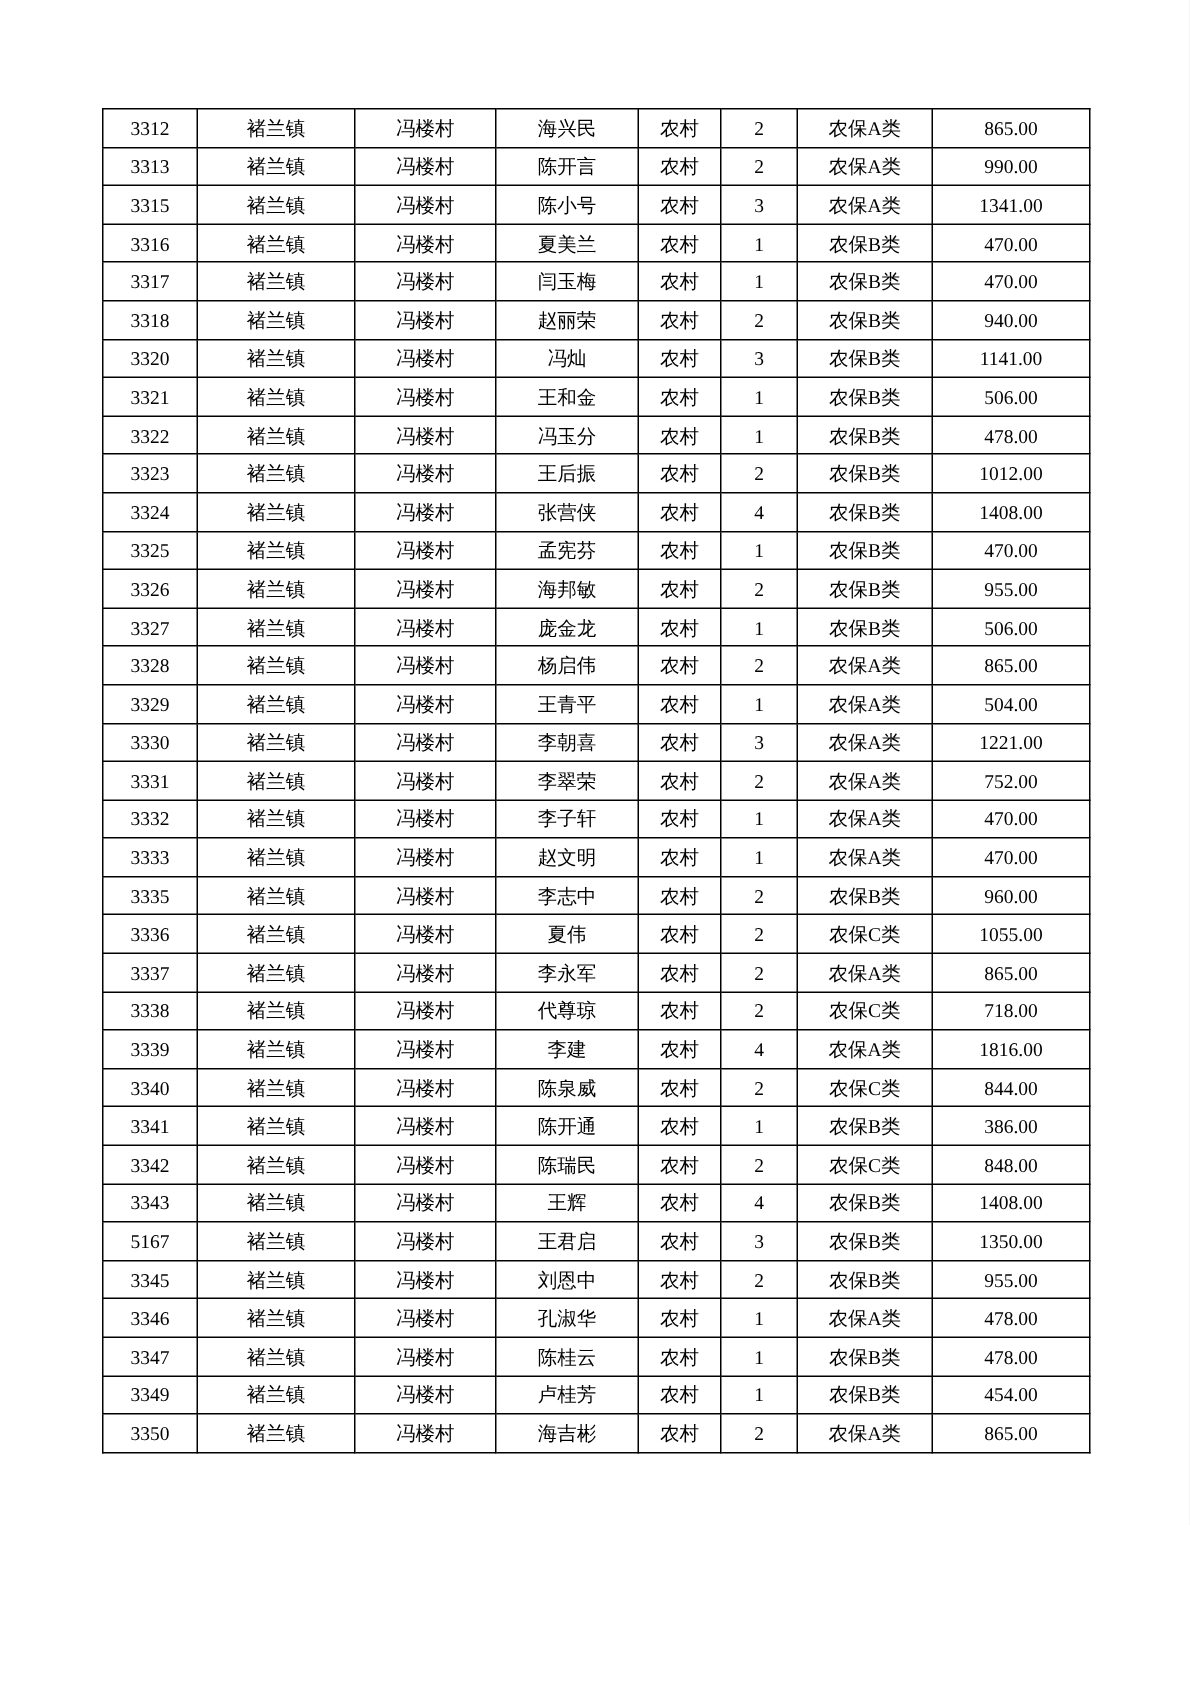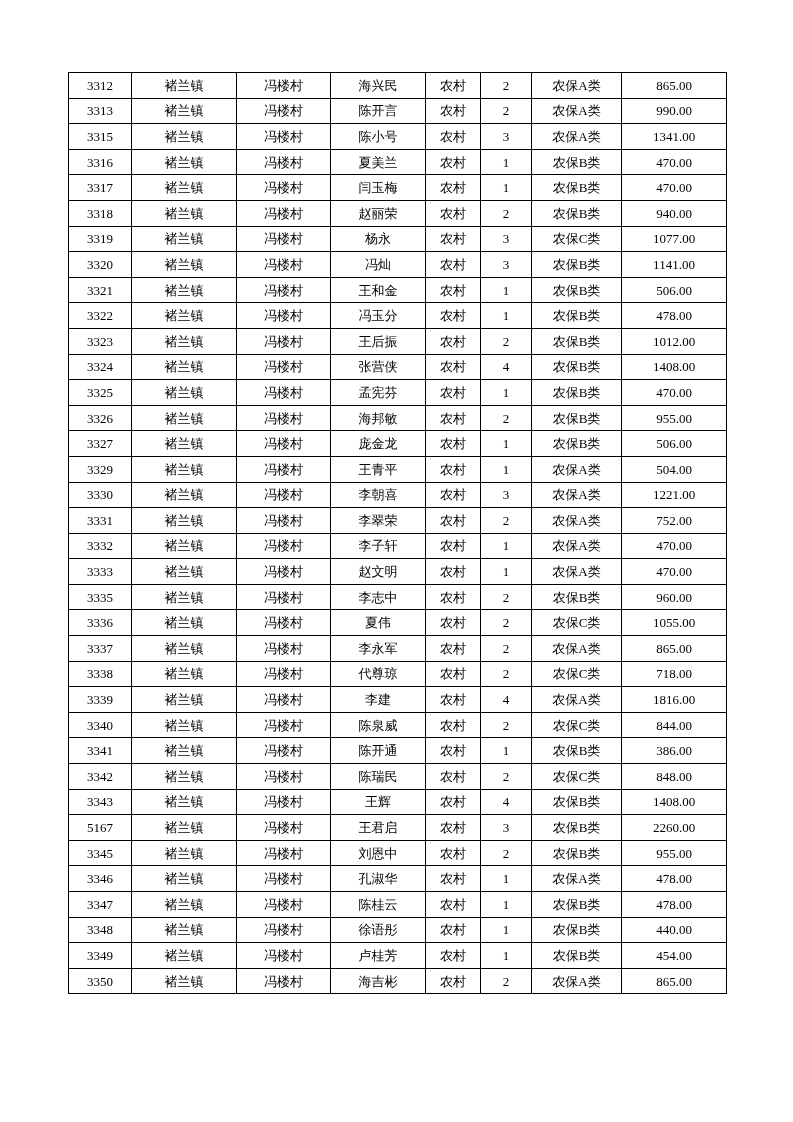--- a/index.html
+++ b/index.html
@@ -116,36 +116,26 @@
     <td>3318</td>
     <td>褚兰镇</td>
     <td>冯楼村</td>
     <td>赵丽荣</td>
     <td>农村</td>
     <td>2</td>
     <td>农保B类</td>
     <td>940.00</td>
   </tr>
         <tr class="roster-row">
-    <td>3319</td>
-    <td>褚兰镇</td>
-    <td>冯楼村</td>
-    <td>杨永</td>
+    <td>3320</td>
+    <td>褚兰镇</td>
+    <td>冯楼村</td>
+    <td>冯灿</td>
     <td>农村</td>
     <td>3</td>
-    <td>农保C类</td>
-    <td>1077.00</td>
-  </tr>
-        <tr class="roster-row">
-    <td>3320</td>
-    <td>褚兰镇</td>
-    <td>冯楼村</td>
-    <td>冯灿</td>
-    <td>农村</td>
-    <td>3</td>
     <td>农保B类</td>
     <td>1141.00</td>
   </tr>
         <tr class="roster-row">
     <td>3321</td>
     <td>褚兰镇</td>
     <td>冯楼村</td>
     <td>王和金</td>
     <td>农村</td>
     <td>1</td>
@@ -204,20 +194,30 @@
   </tr>
         <tr class="roster-row">
     <td>3327</td>
     <td>褚兰镇</td>
     <td>冯楼村</td>
     <td>庞金龙</td>
     <td>农村</td>
     <td>1</td>
     <td>农保B类</td>
     <td>506.00</td>
+  </tr>
+        <tr class="roster-row">
+    <td>3328</td>
+    <td>褚兰镇</td>
+    <td>冯楼村</td>
+    <td>杨启伟</td>
+    <td>农村</td>
+    <td>2</td>
+    <td>农保A类</td>
+    <td>865.00</td>
   </tr>
         <tr class="roster-row">
     <td>3329</td>
     <td>褚兰镇</td>
     <td>冯楼村</td>
     <td>王青平</td>
     <td>农村</td>
     <td>1</td>
     <td>农保A类</td>
     <td>504.00</td>
@@ -353,21 +353,21 @@
     <td>1408.00</td>
   </tr>
         <tr class="roster-row">
     <td>5167</td>
     <td>褚兰镇</td>
     <td>冯楼村</td>
     <td>王君启</td>
     <td>农村</td>
     <td>3</td>
     <td>农保B类</td>
-    <td>2260.00</td>
+    <td>1350.00</td>
   </tr>
         <tr class="roster-row">
     <td>3345</td>
     <td>褚兰镇</td>
     <td>冯楼村</td>
     <td>刘恩中</td>
     <td>农村</td>
     <td>2</td>
     <td>农保B类</td>
     <td>955.00</td>
@@ -384,30 +384,20 @@
   </tr>
         <tr class="roster-row">
     <td>3347</td>
     <td>褚兰镇</td>
     <td>冯楼村</td>
     <td>陈桂云</td>
     <td>农村</td>
     <td>1</td>
     <td>农保B类</td>
     <td>478.00</td>
-  </tr>
-        <tr class="roster-row">
-    <td>3348</td>
-    <td>褚兰镇</td>
-    <td>冯楼村</td>
-    <td>徐语彤</td>
-    <td>农村</td>
-    <td>1</td>
-    <td>农保B类</td>
-    <td>440.00</td>
   </tr>
         <tr class="roster-row">
     <td>3349</td>
     <td>褚兰镇</td>
     <td>冯楼村</td>
     <td>卢桂芳</td>
     <td>农村</td>
     <td>1</td>
     <td>农保B类</td>
     <td>454.00</td>

